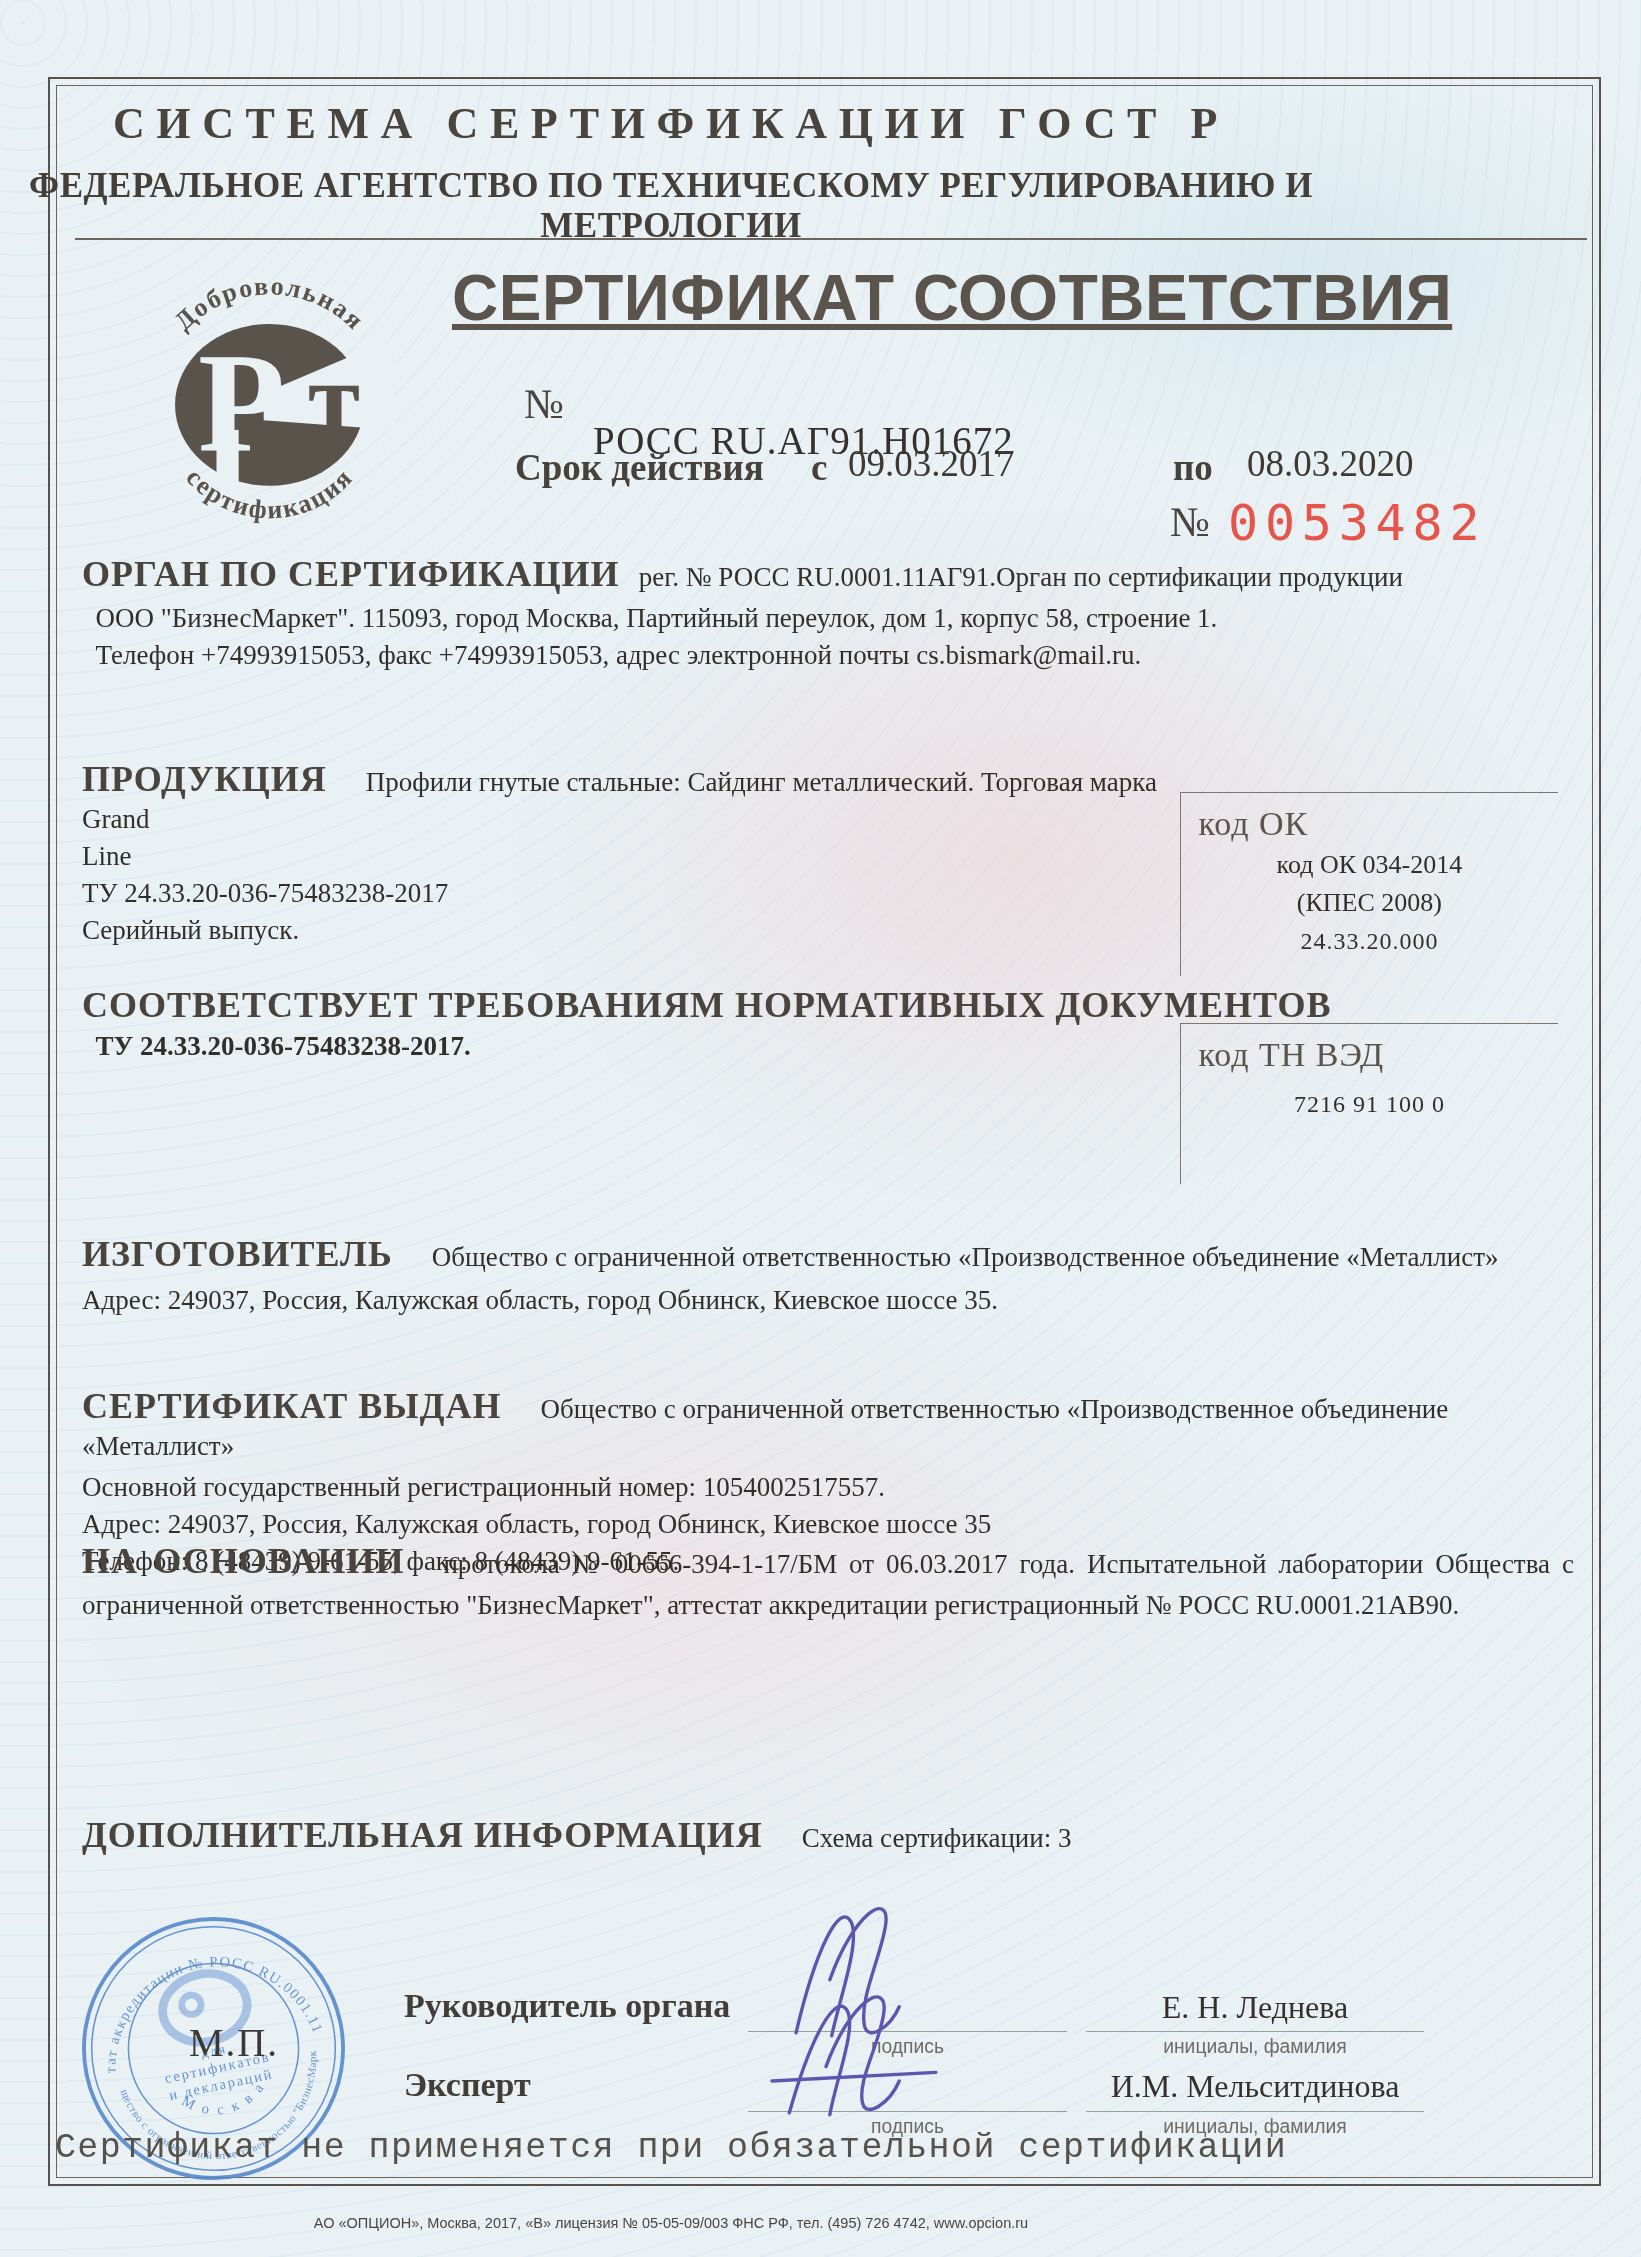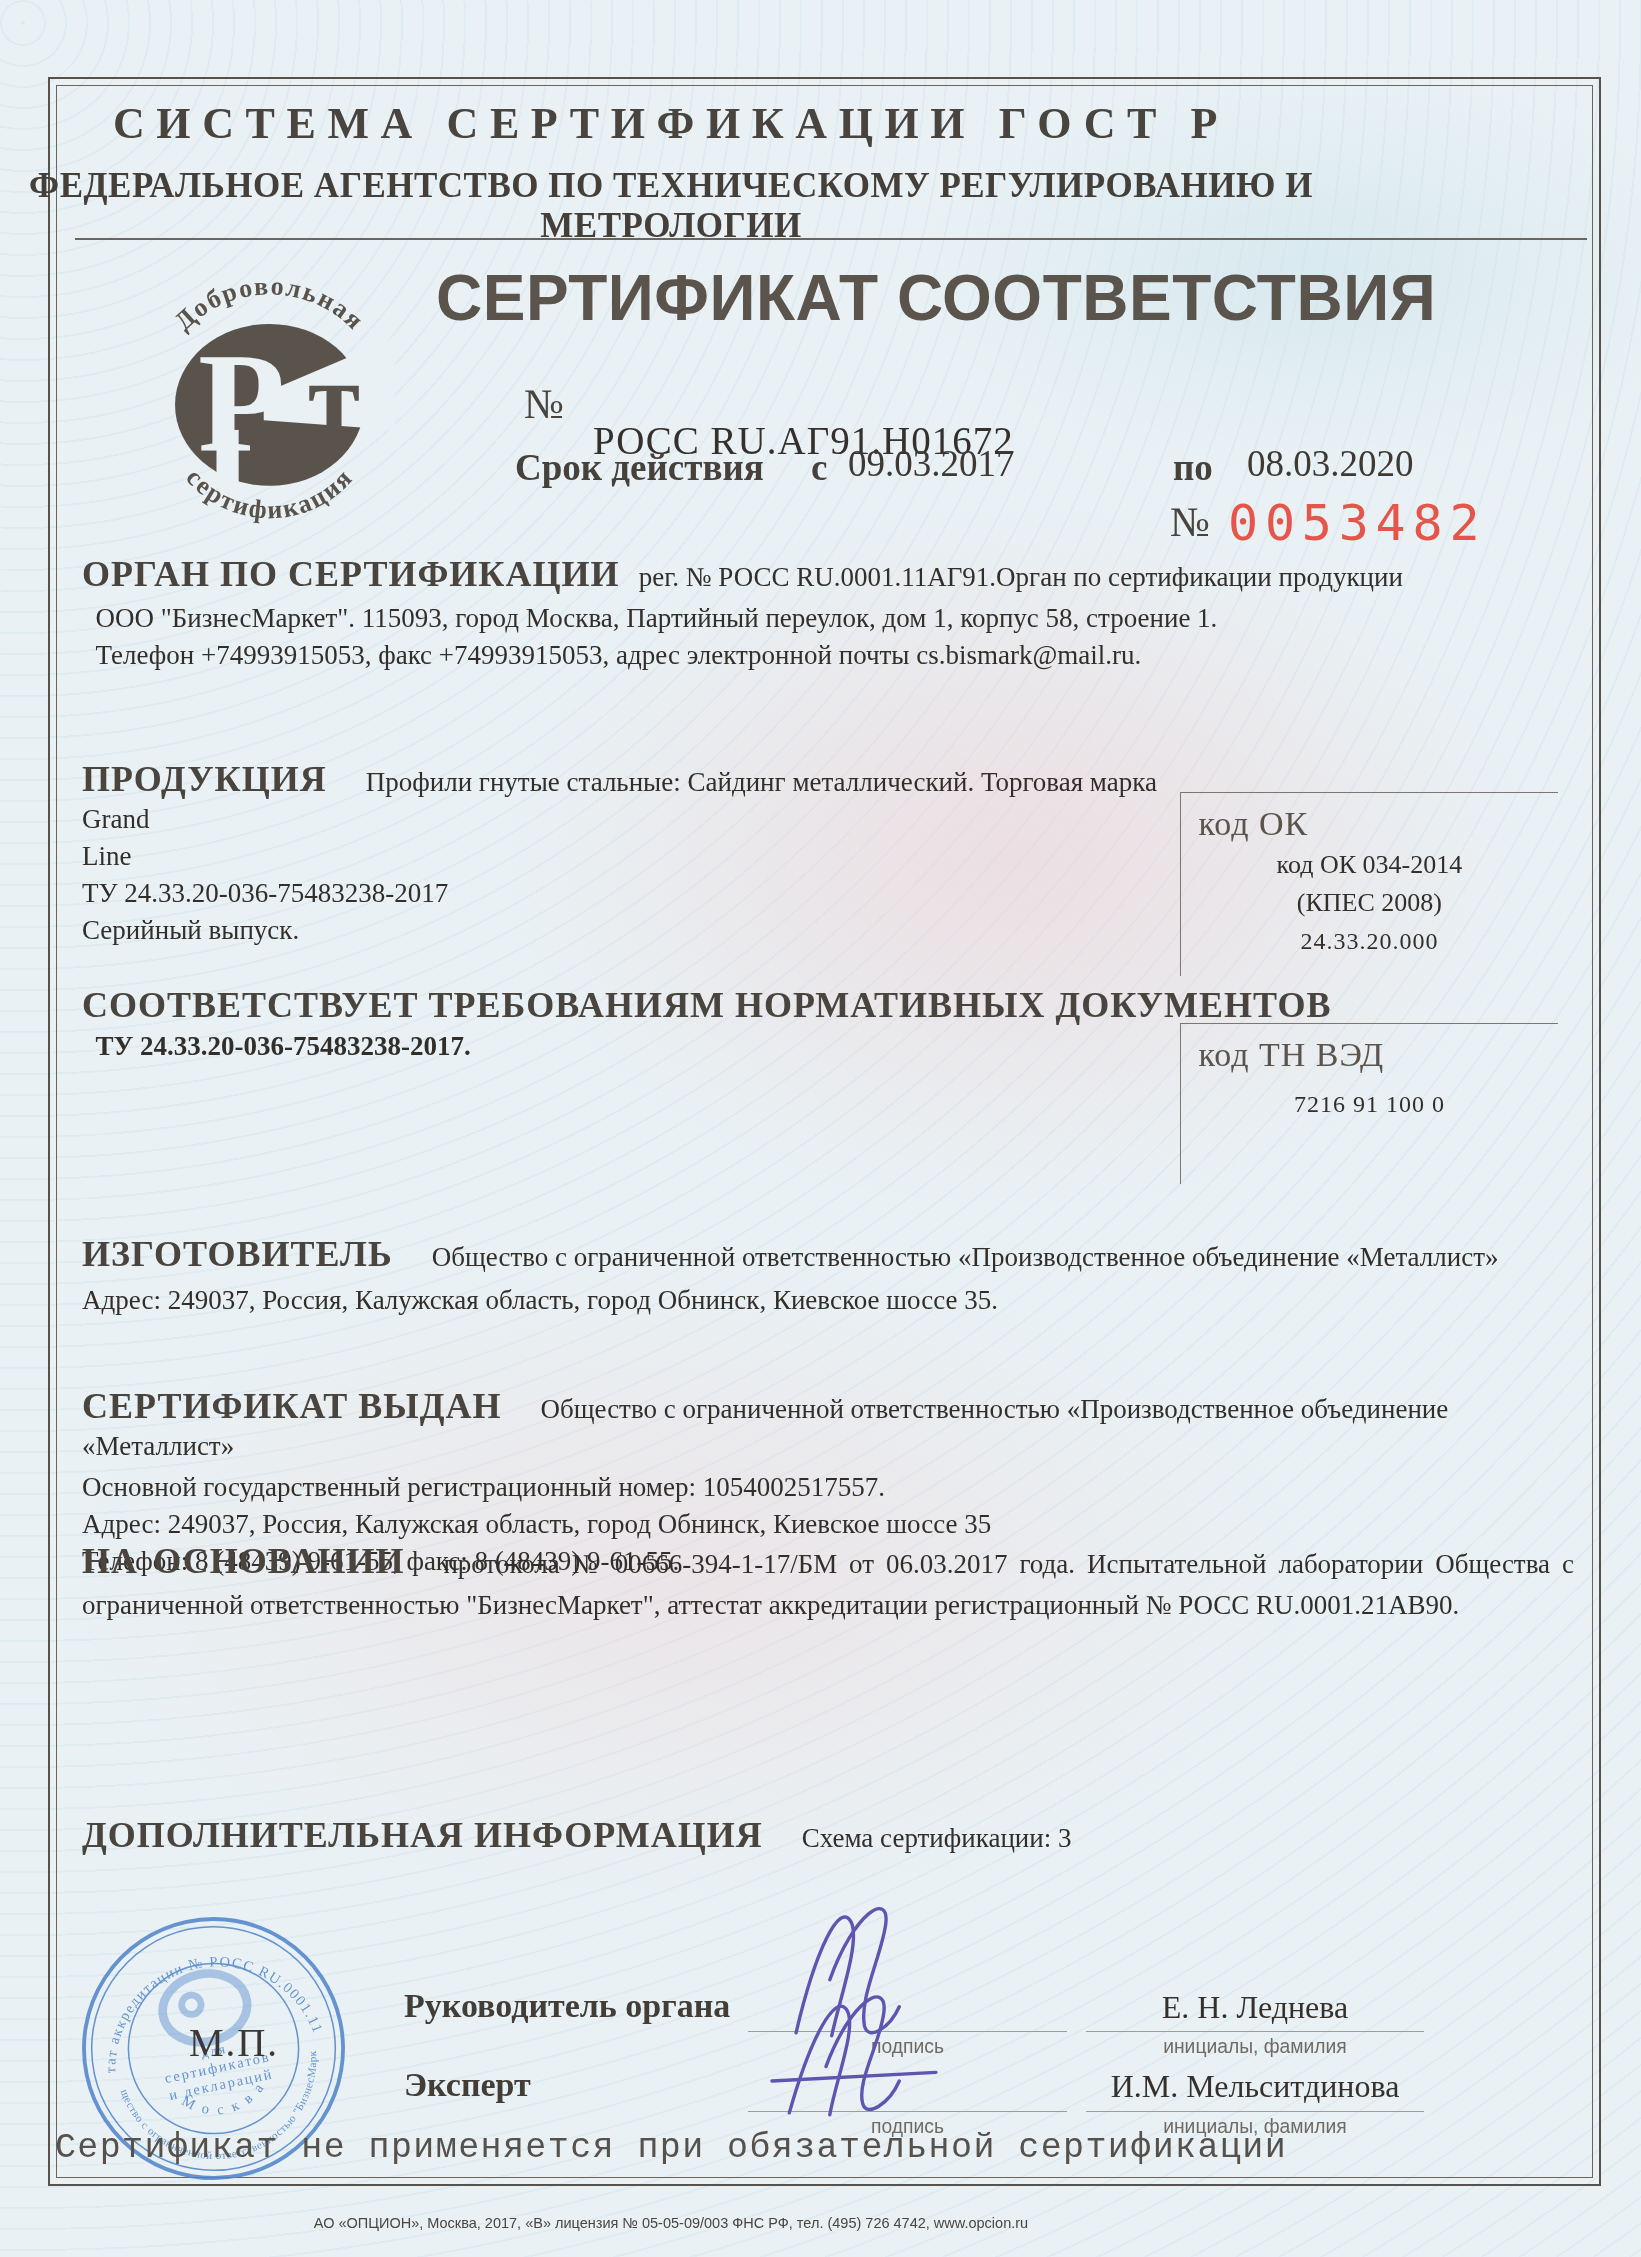--- a/index.html
+++ b/index.html
@@ -73,21 +73,21 @@
         <text font-size="27" font-weight="bold" fill="#59534c" letter-spacing="2">
           <textPath href="#lgTop" startOffset="50%" text-anchor="middle">Добровольная</textPath>
         </text>
         <text font-size="27" font-weight="bold" fill="#59534c" letter-spacing="2">
           <textPath href="#lgBot" startOffset="50%" text-anchor="middle">сертификация</textPath>
         </text>
       </g>
     </svg>
   </div>
 
-  <div class="abs doc-title" style="left:436px;top:261px;">СЕРТИФИКАТ СООТВЕТСТВИЯ</div>
+  <div class="abs doc-title" style="left:452px;top:261px;text-decoration:underline;">СЕРТИФИКАТ СООТВЕТСТВИЯ</div>
 
   <div class="abs no-label" style="left:524px;top:380px;">№</div>
   <div class="abs serif40" style="left:593px;top:384px;margin-top:34px;">РОСС RU.АГ91.Н01672</div>
 
   <div class="abs serif38b" style="left:515px;top:446px;">Срок действия</div>
   <div class="abs serif38b" style="left:811px;top:446px;">с</div>
   <div class="abs serif38" style="left:848px;top:442px;">09.03.2017</div>
   <div class="abs serif38b" style="left:1173px;top:446px;">по</div>
   <div class="abs serif38" style="left:1247px;top:442px;">08.03.2020</div>
 

